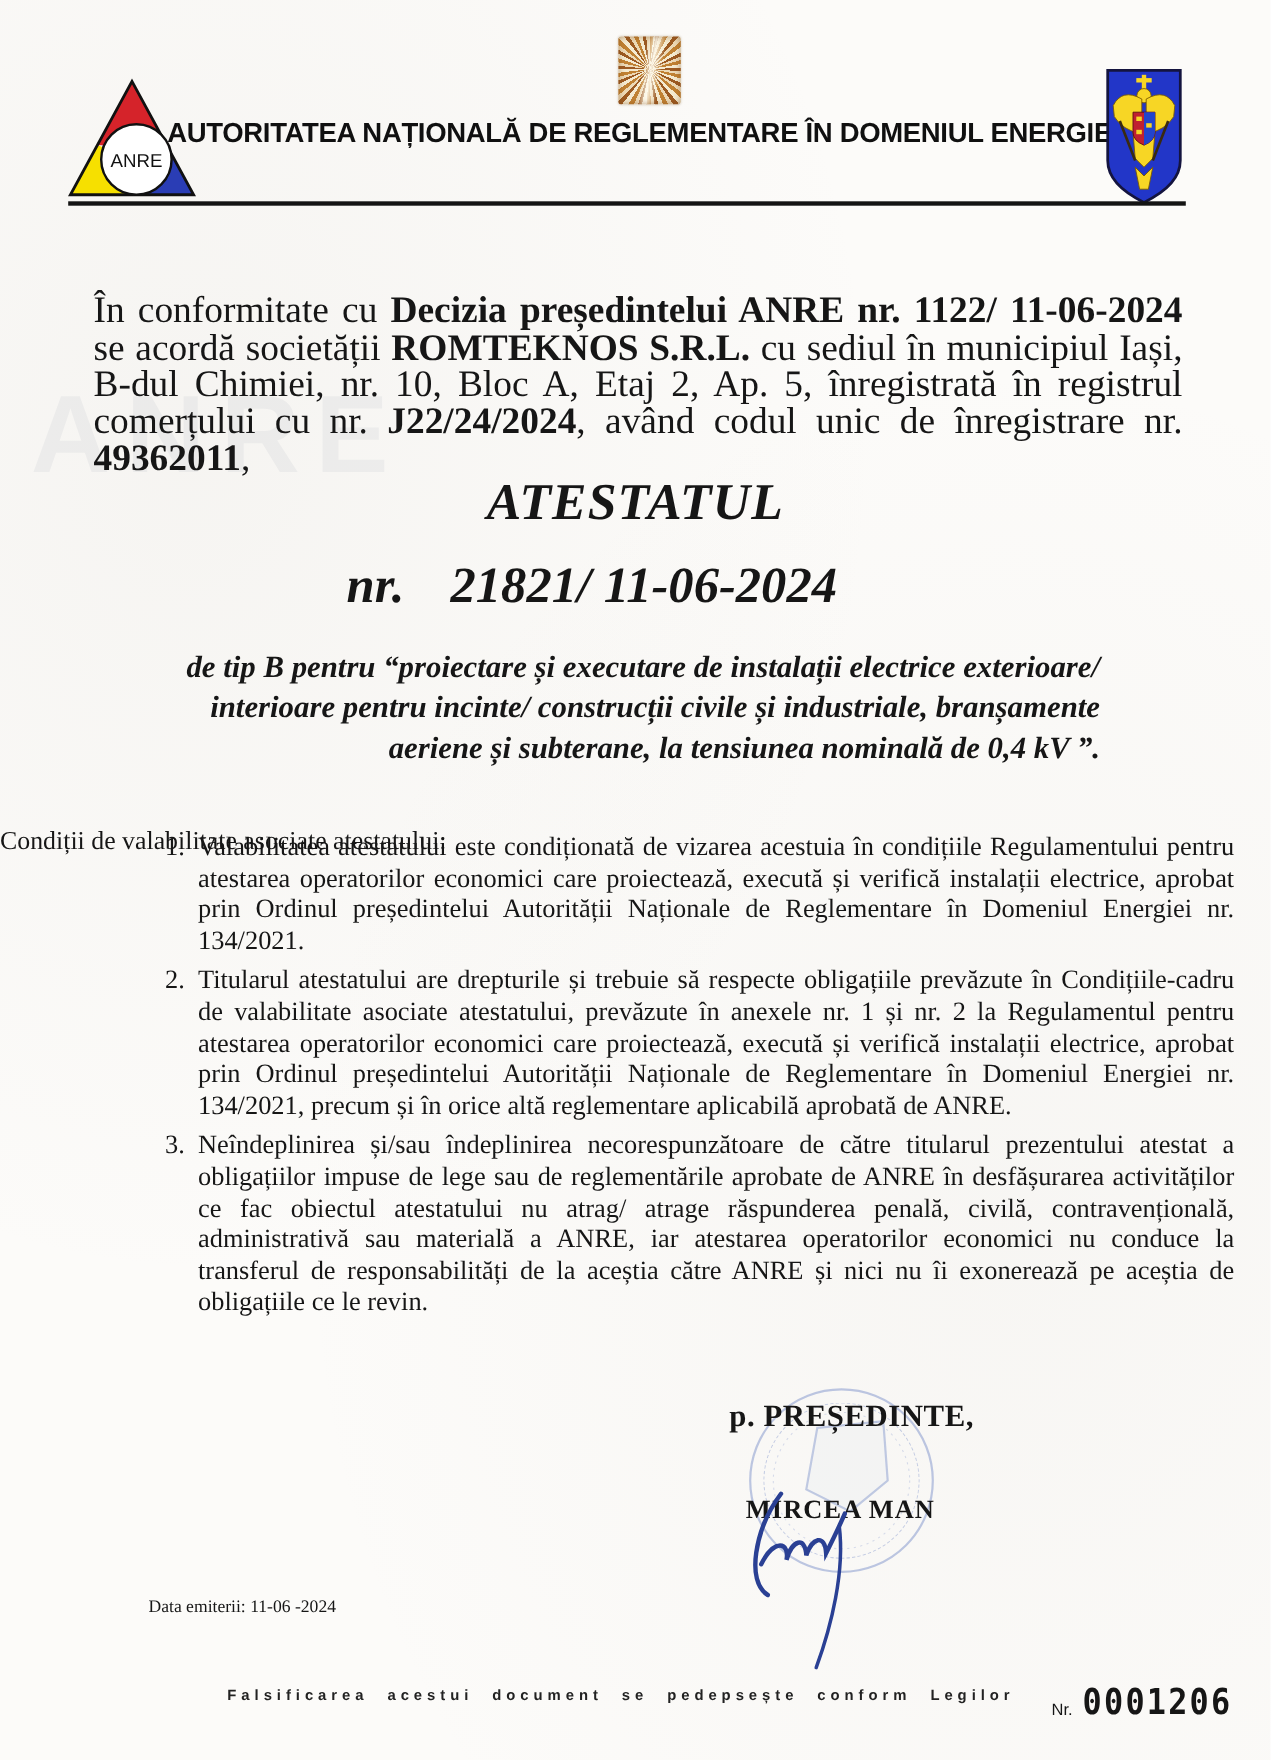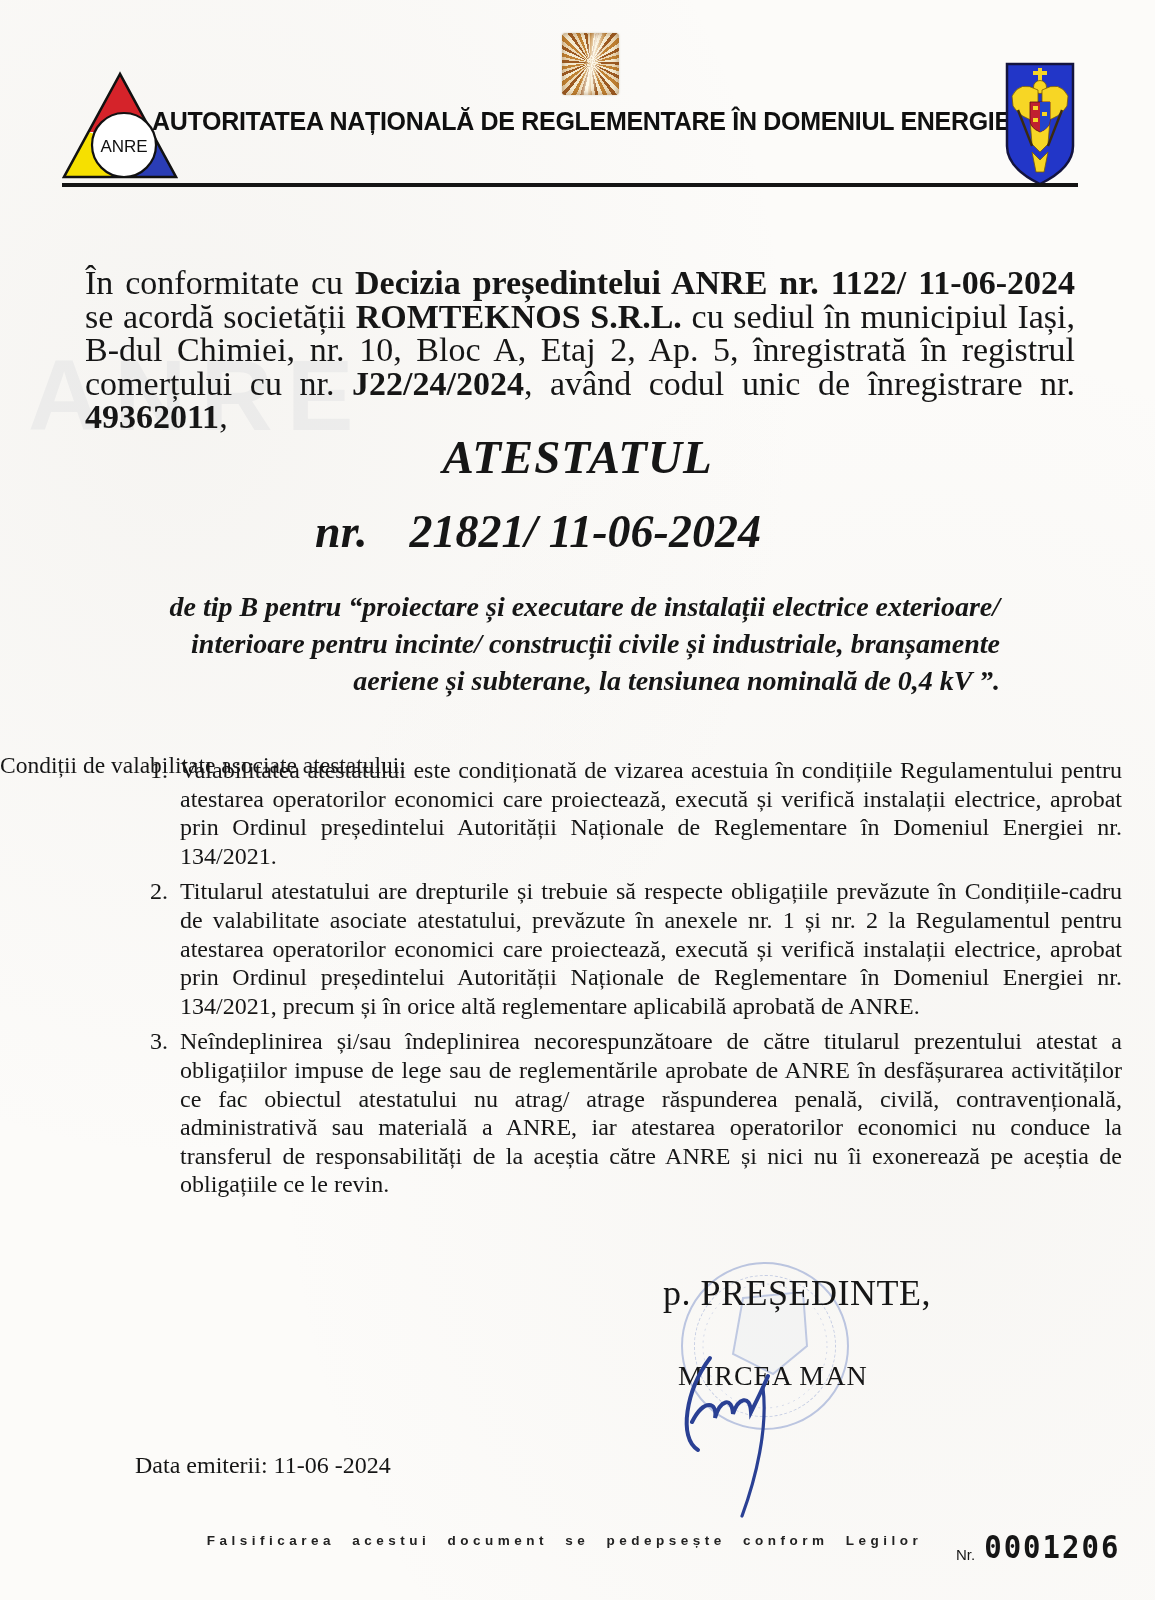--- a/index.html
+++ b/index.html
@@ -59,39 +59,39 @@
     font-size:23.5px;
   }
   .cond-list{
     position:absolute;left:128px;top:744px;width:948px;margin:12px;
     padding-left:34px;font-size:24px;line-height:28.6px;
   }
   .cond-list li{text-align:justify;margin-bottom:7px;padding-left:6px;}
   
   .sig-role{
     position:absolute;left:663px;top:1272px;
-    font-size:36px;font-weight:normal;letter-spacing:.5px;
+    font-size:28px;font-weight:bold;letter-spacing:.5px;
   }
   .stamp{position:absolute;left:681px;top:1262px;width:168px;height:168px;opacity:.55;}
   .stamp .ring-outer{
     position:absolute;inset:0;border-radius:50%;
     border:2px solid rgba(62,94,180,.6);
   }
   .stamp .ring-inner{
     position:absolute;inset:13px;border-radius:50%;
     border:1.5px dashed rgba(62,94,180,.5);
   }
   .stamp svg{position:absolute;inset:0;}
   .sig-name{
     position:absolute;left:678px;top:1360px;
-    font-size:28px;font-weight:normal;letter-spacing:1px;
+    font-size:24px;font-weight:bold;letter-spacing:1px;
   }
   .sig-ink{position:absolute;left:658px;top:1348px;width:170px;height:170px;}
   
-  .issue-date{position:absolute;left:135px;top:1452px;font-size:24px;}
+  .issue-date{position:absolute;left:135px;top:1452px;font-size:16px;}
   .footer-warning{
     position:absolute;left:0;top:1533px;width:1129px;text-align:center;
     font-family:"Liberation Sans", sans-serif;font-weight:bold;font-size:13.5px;
     letter-spacing:4.5px;word-spacing:9px;color:#222;
   }
   .serial{
     position:absolute;left:956px;top:1532px;display:flex;align-items:flex-end;gap:9px;
   }
   .serial-label{font-family:"Liberation Sans", sans-serif;font-size:15px;padding-bottom:3px;}
   .serial-number{

